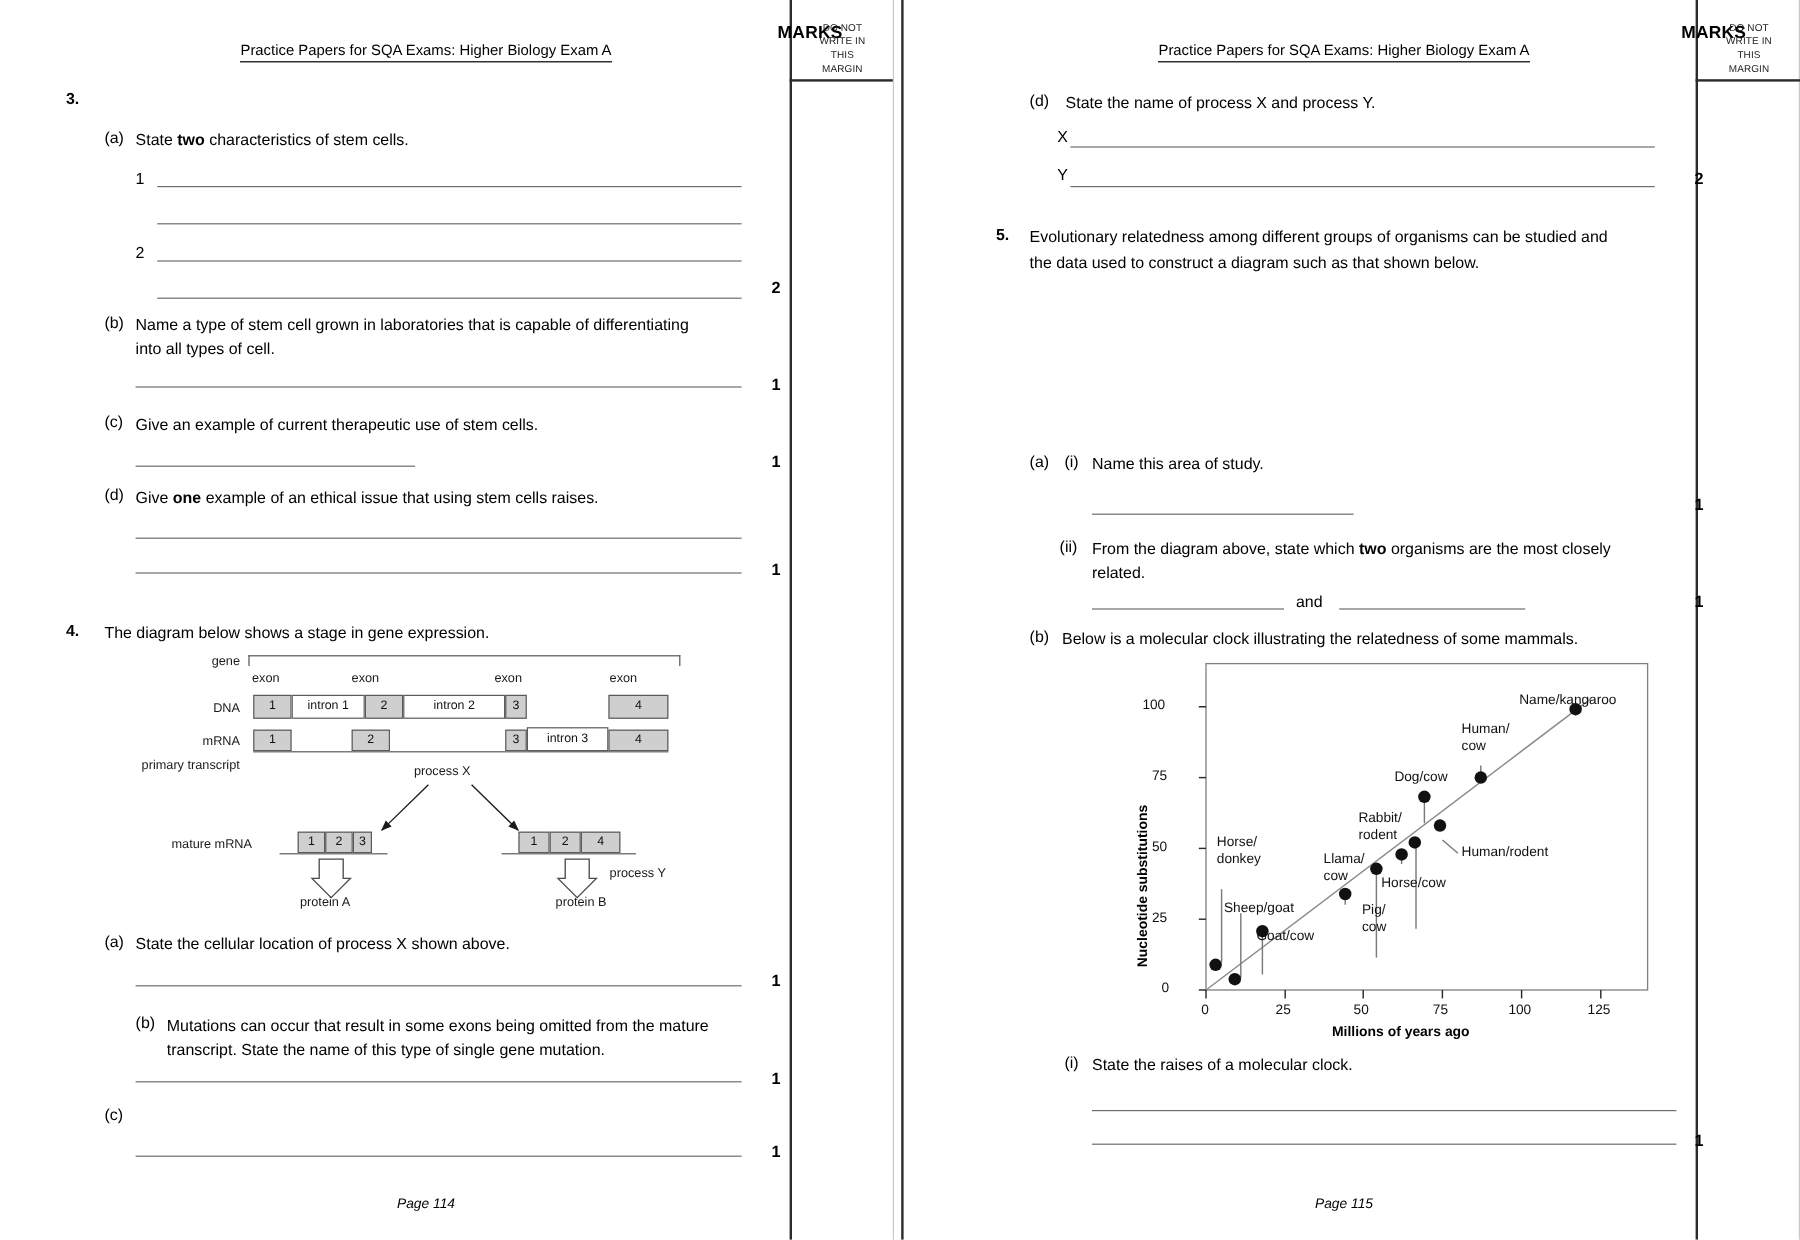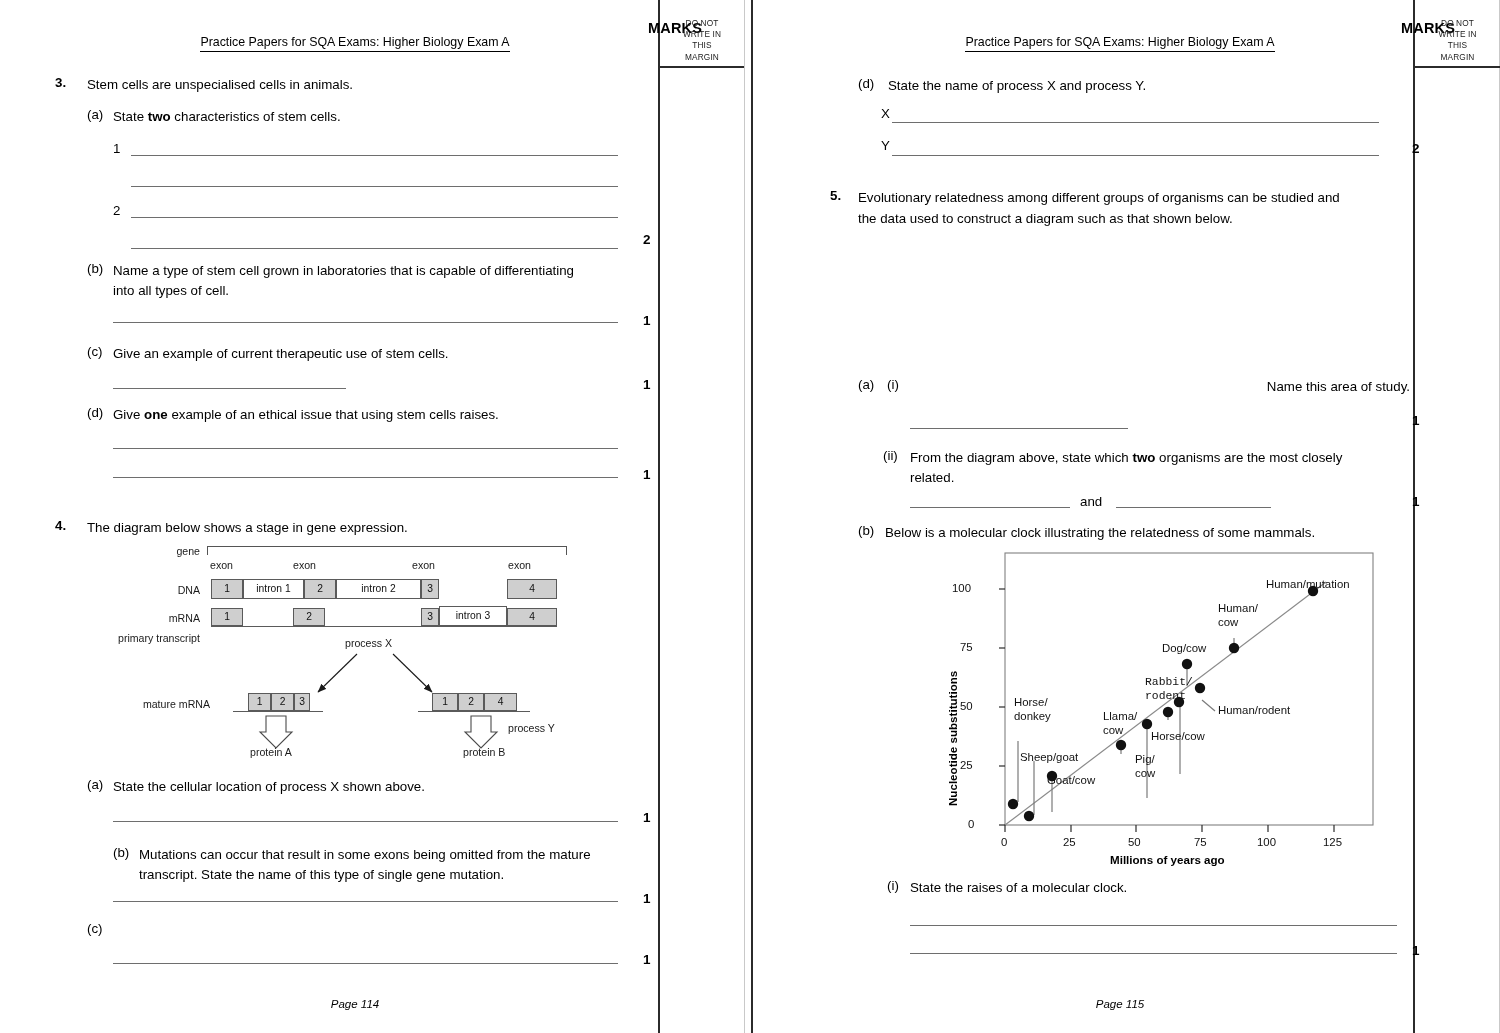--- a/index.html
+++ b/index.html
@@ -180,21 +180,20 @@
   <div class="margin-box" style="left:660px; top:0px; width:84px;">
     <div>DO NOT</div>
     <div>WRITE IN</div>
     <div>THIS</div>
     <div>MARGIN</div>
   </div>
 
   <div class="running-head" style="left:200px; top:35px; width:310px;">Practice Papers for SQA Exams: Higher Biology Exam A</div>
 
   <div class="qnum" style="left:55px; top:75px;">3.</div>
-  <div class="qtext" style="left:87px; top:75px; width:540px;">Stem cells are unspecialised cells in animals.</div>
 
   <div class="qlabel" style="left:87px; top:107px;">(a)</div>
   <div class="qtext" style="left:113px; top:107px; width:500px;"><span>State </span><b>two</b><span> characteristics of stem cells.</span></div>
 
   <div class="qlabel" style="left:113px; top:141px;">1</div>
   <div class="ansline" style="left:131px; top:155px; width:487px;"></div>
   <div class="ansline" style="left:131px; top:186px; width:487px;"></div>
   <div class="qlabel" style="left:113px; top:203px;">2</div>
   <div class="ansline" style="left:131px; top:217px; width:487px;"></div>
   <div class="ansline" style="left:131px; top:248px; width:487px;"></div>
@@ -325,21 +324,21 @@
   <div class="qlabel" style="left:131px; top:138px;">Y</div>
   <div class="ansline" style="left:142px; top:155px; width:487px;"></div>
   <div class="markval" style="left:662px; top:141px;">2</div>
 
   <div class="qnum" style="left:80px; top:188px;">5.</div>
   <div class="qtext" style="left:108px; top:188px; width:540px;">Evolutionary relatedness among different groups of organisms can be studied and</div>
   <div class="qtext" style="left:108px; top:209px; width:540px;">the data used to construct a diagram such as that shown below.</div>
 
   <div class="qlabel" style="left:108px; top:377px;">(a)</div>
   <div class="qlabel" style="left:137px; top:377px;">(i)</div>
-  <div class="qtext" style="left:160px; top:377px; width:500px;text-align:right;">Name this area of study.</div>
+  <div class="qtext" style="left:160px; top:377px; width:500px;">Name this area of study.</div>
   <div class="ansline" style="left:160px; top:428px; width:218px;"></div>
   <div class="markval" style="left:662px; top:413px;">1</div>
 
   <div class="qlabel" style="left:133px; top:448px;">(ii)</div>
   <div class="qtext" style="left:160px; top:448px; width:500px;"><span>From the diagram above, state which </span><b>two</b><span> organisms are the most closely</span></div>
   <div class="qtext" style="left:160px; top:468px; width:500px;">related.</div>
   <div class="ansline" style="left:160px; top:507px; width:160px;"></div>
   <div class="qlabel" style="left:330px; top:494px;">and</div>
   <div class="ansline" style="left:366px; top:507px; width:155px;"></div>
   <div class="markval" style="left:662px; top:494px;">1</div>
@@ -423,32 +422,32 @@
     <div class="pt-lbl" style="left:90px; top:203px;">Sheep/goat</div>
     <div class="pt-lbl" style="left:117px; top:226px;">Goat/cow</div>
     <div class="pt-lbl" style="left:173px; top:162px;">
       <span>Llama/</span><br>
       <span>cow</span>
     </div>
     <div class="pt-lbl" style="left:205px; top:205px;">
       <span>Pig/</span><br>
       <span>cow</span>
     </div>
-    <div class="pt-lbl" style="left:215px; top:128px;font-family:Liberation Mono, monospace;">
+    <div class="pt-lbl" style="left:202px; top:128px;">
       <span>Rabbit/</span><br>
       <span>rodent</span>
     </div>
     <div class="pt-lbl" style="left:221px; top:182px;">Horse/cow</div>
     <div class="pt-lbl" style="left:232px; top:94px;">Dog/cow</div>
     <div class="pt-lbl" style="left:288px; top:156px;">Human/rodent</div>
     <div class="pt-lbl" style="left:288px; top:54px;">
       <span>Human/</span><br>
       <span>cow</span>
     </div>
-    <div class="pt-lbl" style="left:336px; top:30px;">Human/mutation</div>
+    <div class="pt-lbl" style="left:336px; top:30px;">Name/kangaroo</div>
   </div>
 
   <div class="qlabel" style="left:137px; top:878px;">(i)</div>
   <div class="qtext" style="left:160px; top:878px; width:500px;">State the raises of a molecular clock.</div>
   <div class="ansline" style="left:160px; top:925px; width:487px;"></div>
   <div class="ansline" style="left:160px; top:953px; width:487px;"></div>
   <div class="markval" style="left:662px; top:943px;">1</div>
 
   <div class="folio" style="left:305px; top:998px; width:130px;">Page 115</div>
  </div>

